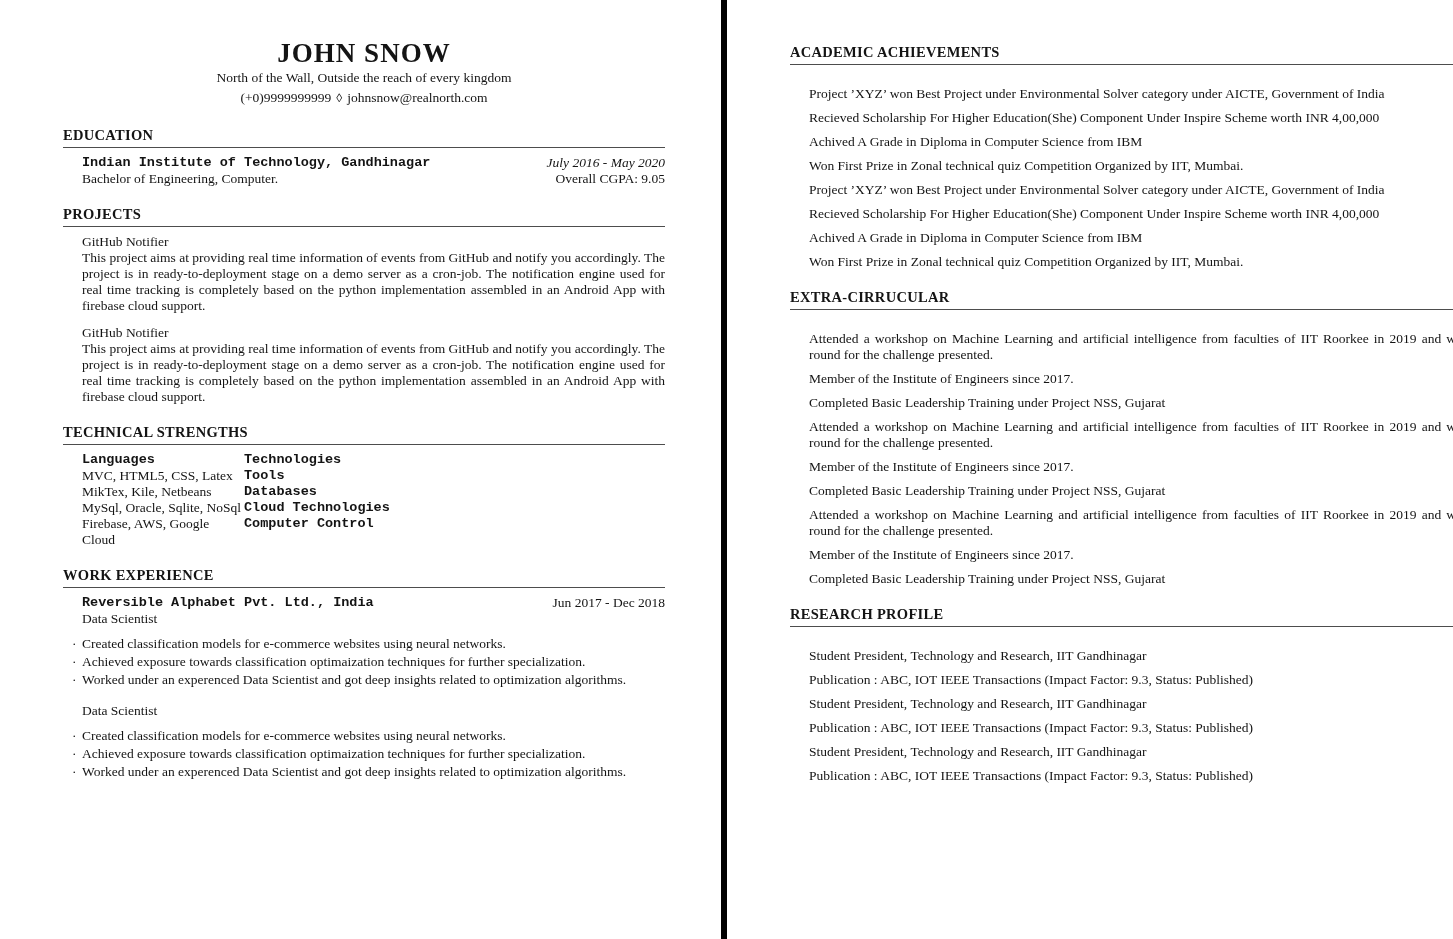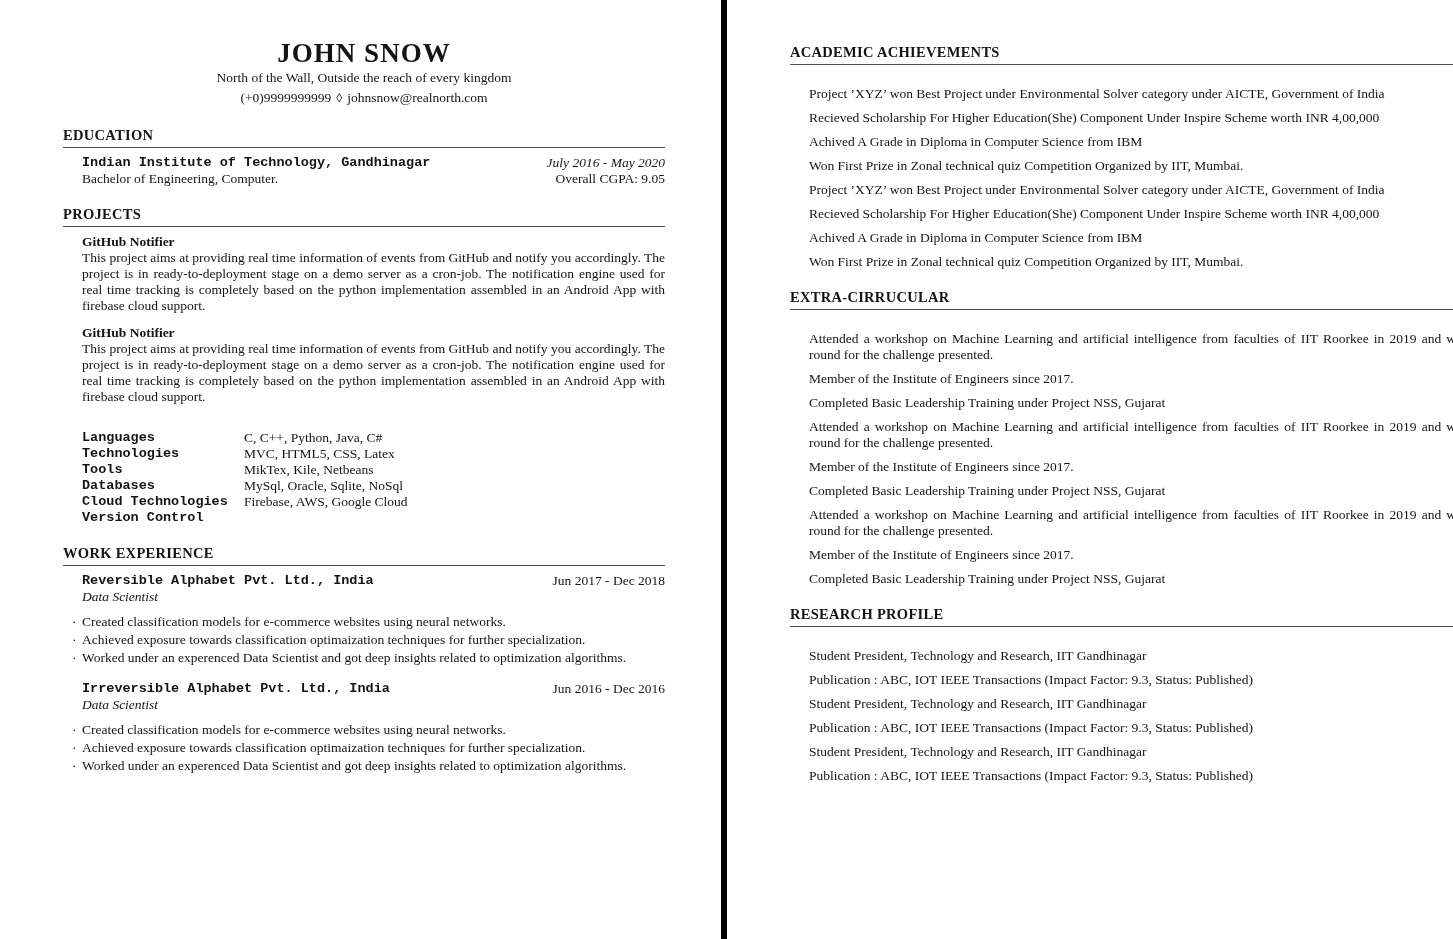--- a/index.html
+++ b/index.html
@@ -35,28 +35,28 @@
   }
   .sbody { padding: 7px 0 0 19px; font-size: 13.5px; line-height: 16px; }
 
   .row2 { display: flex; justify-content: space-between; }
   .bold { font-weight: 700; font-family: Liberation Mono, monospace; }
   .ital { font-style: italic; }
   .just { text-align: justify; }
 
   .proj { margin-top: 0; }
   .proj + .proj { margin-top: 11px; }
-  .proj-title { font-weight: 700; }
+  .proj-title { font-weight: 400; }
 
   .ts-grid { display: grid; grid-template-columns: 162px 1fr; }
   .ts-cell { line-height: 16px; }
 
   .we-entry { margin-top: 0; }
   .we-entry + .we-entry { margin-top: 14px; }
-  .we-role { font-style: italic; }
+  .we-role { }
   .bullets { margin-top: 8px; }
   .bullet-row { display: flex; line-height: 18px; margin-left: -10px; }
   .bch { flex: 0 0 10px; width: 10px; }
 
   .rbody { padding: 13px 0 0 19px; font-size: 13.5px; line-height: 16px; }
   .ritem { margin-top: 8px; text-align: justify; }
 </style>
 </head>
 <body>
 
@@ -97,33 +97,33 @@
             <div class="just">This project aims at providing real time information of events from GitHub and notify you accordingly. The project is in ready-to-deployment stage on a demo server as a cron-job. The notification engine used for real time tracking is completely based on the python implementation assembled in an Android App with firebase cloud support.</div>
           </div>
           <div class="proj">
             <div class="proj-title">GitHub Notifier</div>
             <div class="just">This project aims at providing real time information of events from GitHub and notify you accordingly. The project is in ready-to-deployment stage on a demo server as a cron-job. The notification engine used for real time tracking is completely based on the python implementation assembled in an Android App with firebase cloud support.</div>
           </div>
         </div>
       </section>
 
       <section class="rsec">
+        <h2 class="shead">TECHNICAL STRENGTHS</h2>
         <div class="sbody">
           <div class="ts-grid">
             <div class="ts-cell bold">Languages</div>
-            <div class="ts-cell">C, C++, Python, Java, C#</div>
             <div class="ts-cell bold">Technologies</div>
             <div class="ts-cell">MVC, HTML5, CSS, Latex</div>
             <div class="ts-cell bold">Tools</div>
             <div class="ts-cell">MikTex, Kile, Netbeans</div>
             <div class="ts-cell bold">Databases</div>
             <div class="ts-cell">MySql, Oracle, Sqlite, NoSql</div>
             <div class="ts-cell bold">Cloud Technologies</div>
             <div class="ts-cell">Firebase, AWS, Google Cloud</div>
-            <div class="ts-cell bold">Version Control</div>
+            <div class="ts-cell bold">Computer Control</div>
           </div>
         </div>
       </section>
 
       <section class="rsec">
         <h2 class="shead">WORK EXPERIENCE</h2>
         <div class="sbody">
 
           <div class="we-entry">
             <div class="row2">
@@ -141,24 +141,20 @@
                 <span>Achieved exposure towards classification optimaization techniques for further specialization.</span>
               </div>
               <div class="bullet-row">
                 <span class="bch">·</span>
                 <span>Worked under an experenced Data Scientist and got deep insights related to optimization algorithms.</span>
               </div>
             </div>
           </div>
 
           <div class="we-entry">
-            <div class="row2">
-              <span class="bold">Irreversible Alphabet Pvt. Ltd., India</span>
-              <span>Jun 2016 - Dec 2016</span>
-            </div>
             <div class="we-role">Data Scientist</div>
             <div class="bullets">
               <div class="bullet-row">
                 <span class="bch">·</span>
                 <span>Created classification models for e-commerce websites using neural networks.</span>
               </div>
               <div class="bullet-row">
                 <span class="bch">·</span>
                 <span>Achieved exposure towards classification optimaization techniques for further specialization.</span>
               </div>

